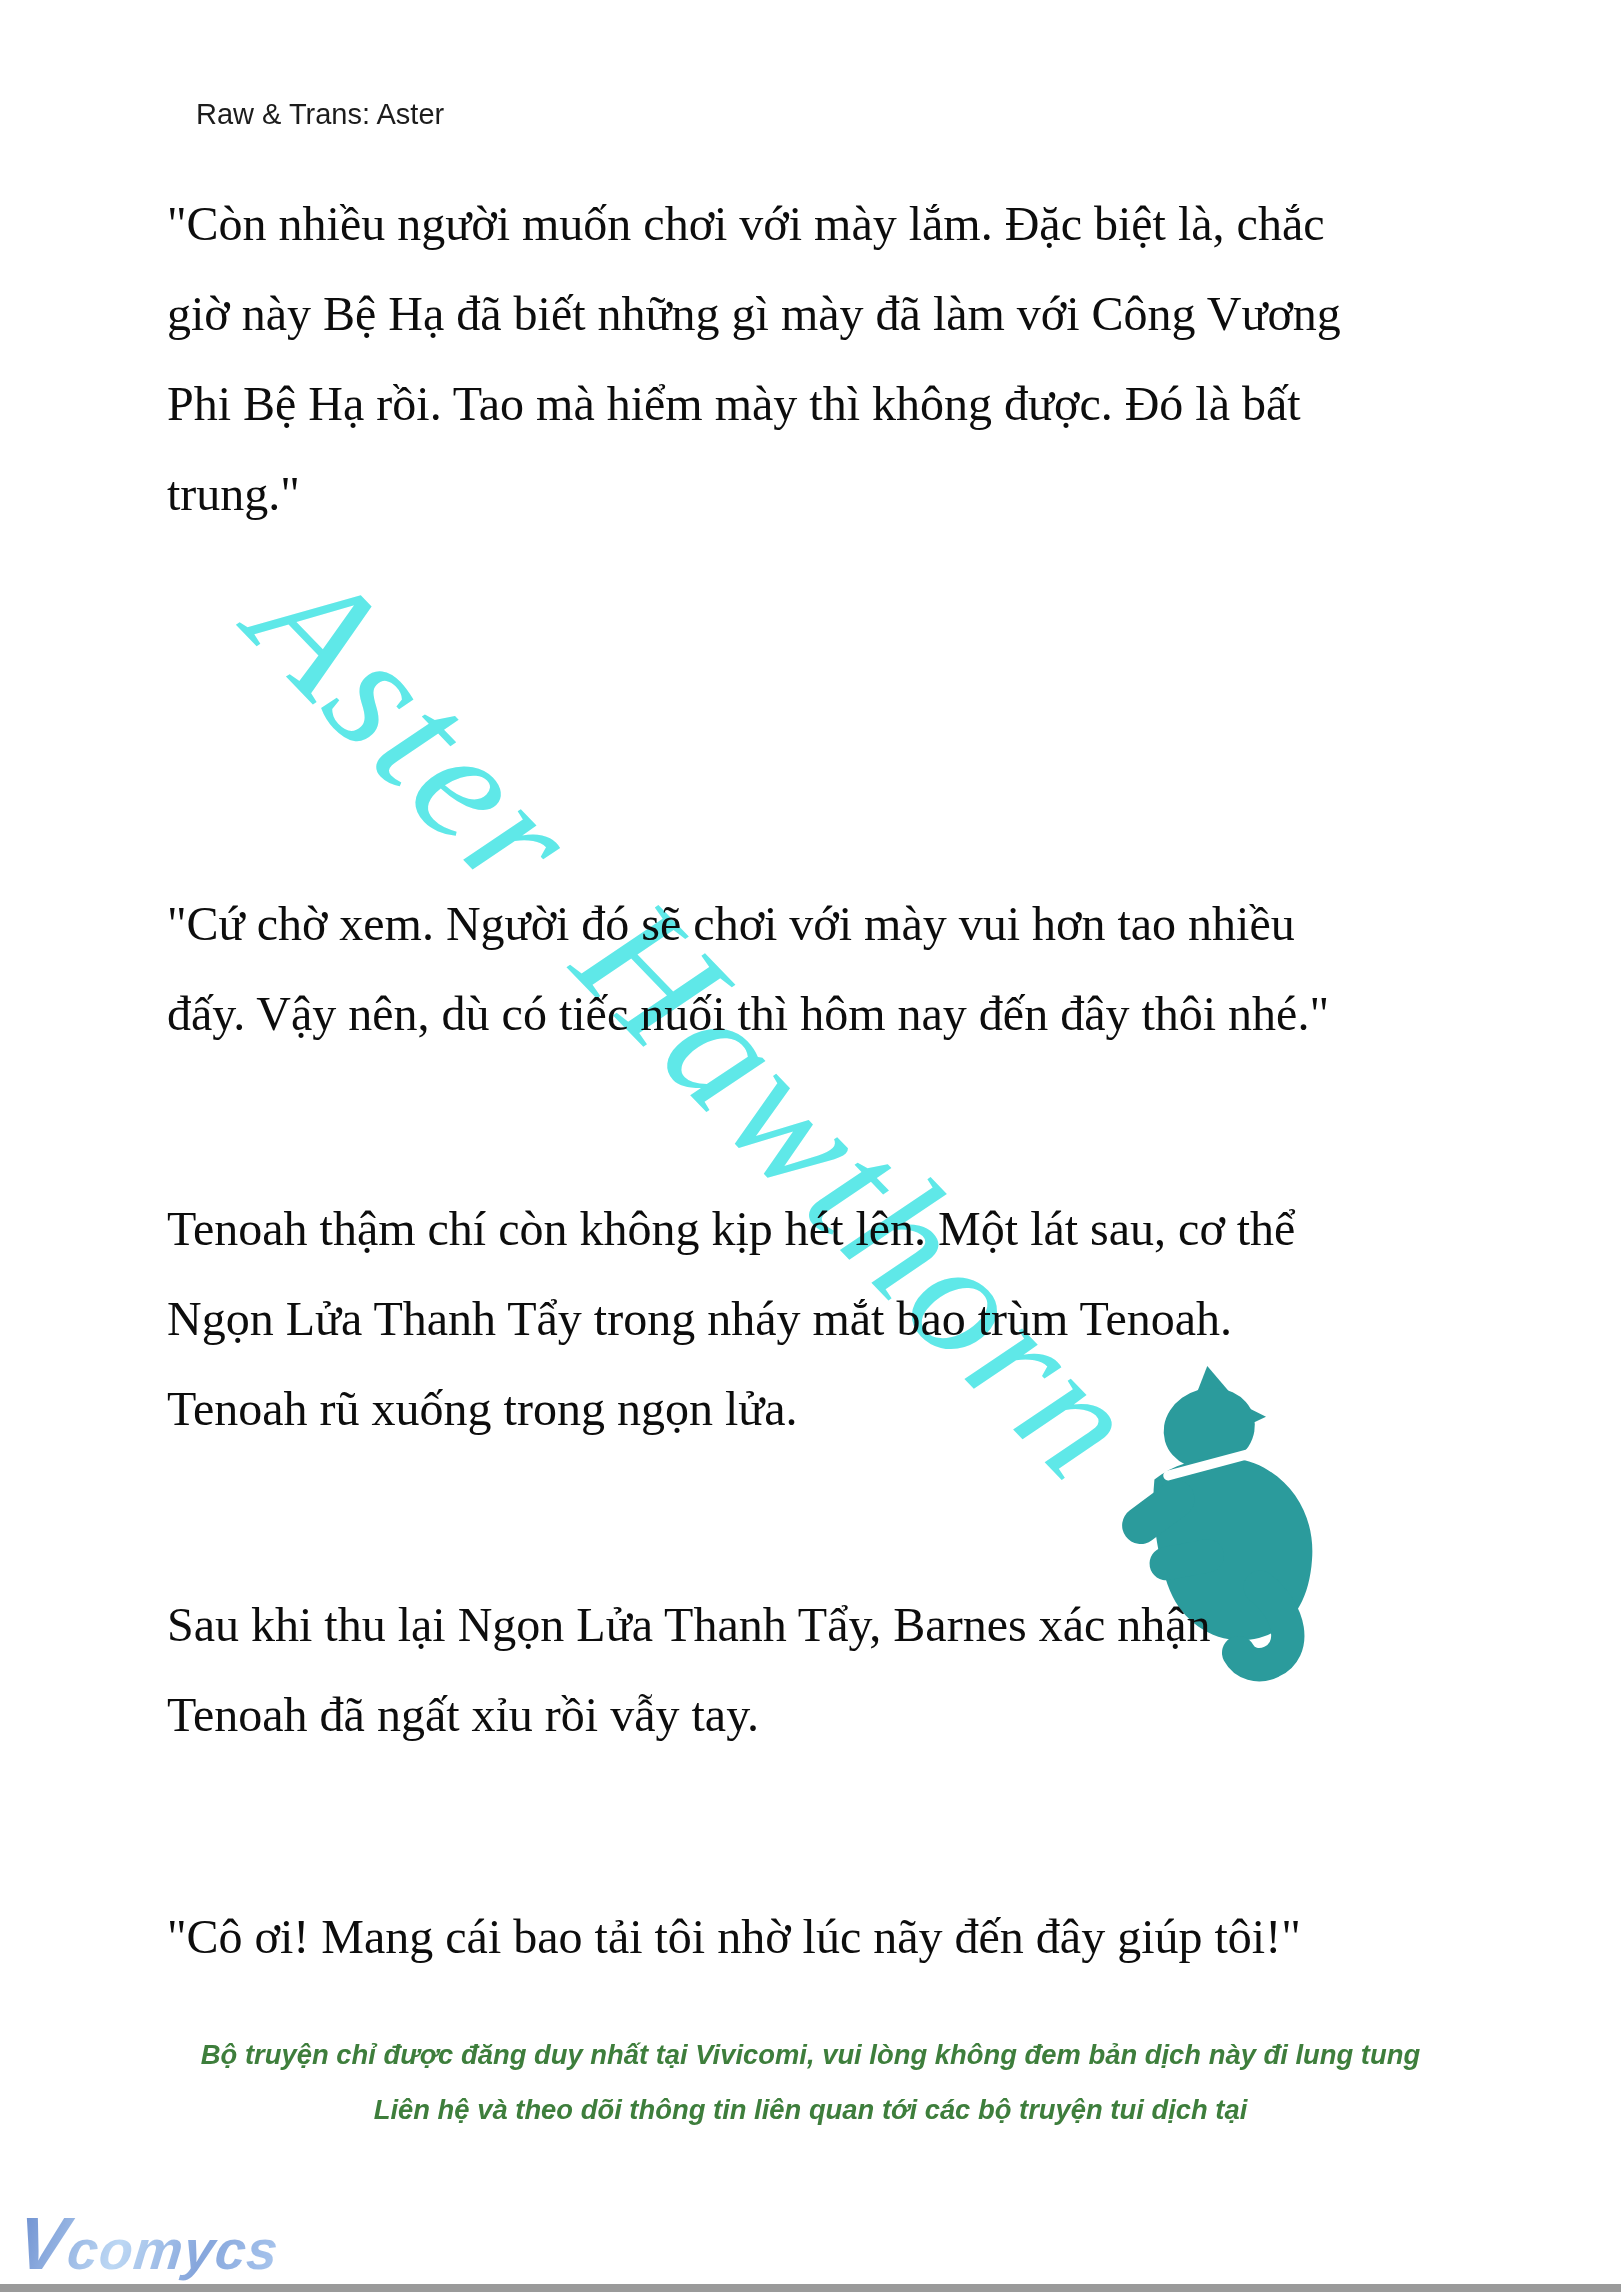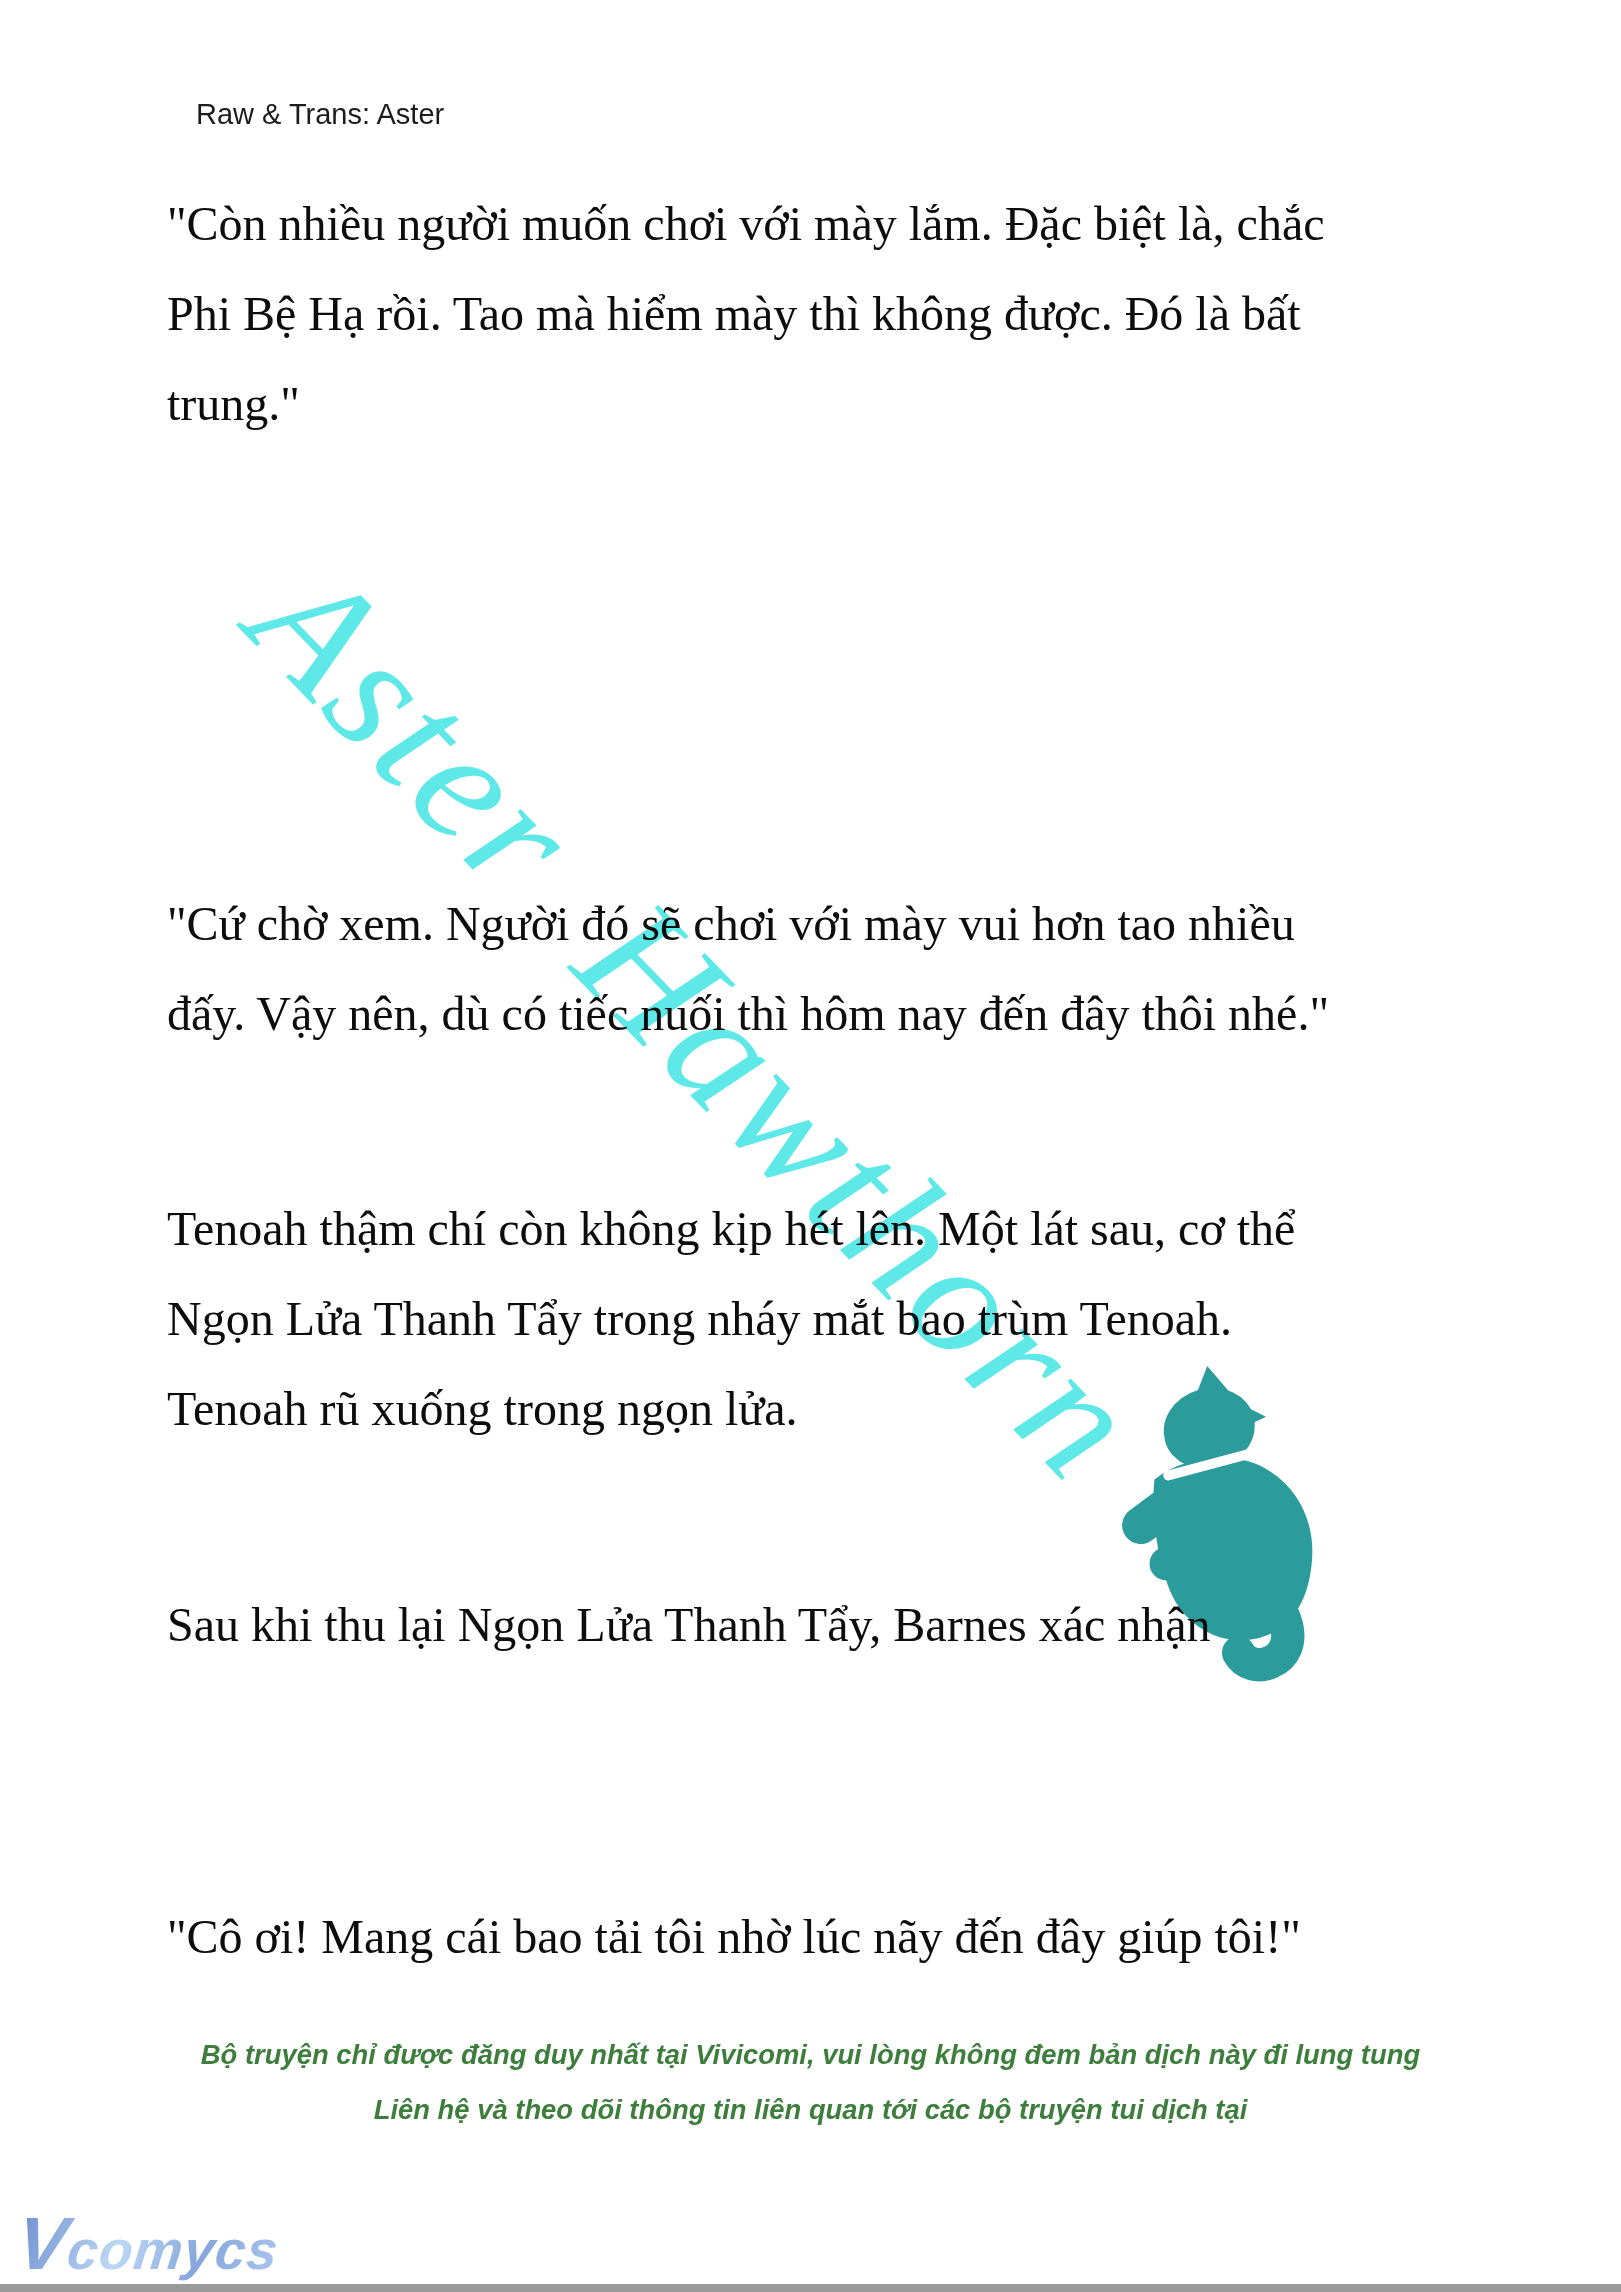--- a/index.html
+++ b/index.html
@@ -67,38 +67,40 @@
 <body>
 
 <div class="page">
 
   <div class="header">Raw &amp; Trans: Aster</div>
 
   <div class="watermark">Aster Hawthorn</div>
 
   <div class="para" style="top:179px">
     <div class="body-line">"Còn nhiều người muốn chơi với mày lắm. Đặc biệt là, chắc</div>
+    <div class="body-line">giờ này Bệ Hạ đã biết những gì mày đã làm với Công Vương</div>
     <div class="body-line">Phi Bệ Hạ rồi. Tao mà hiểm mày thì không được. Đó là bất</div>
     <div class="body-line">trung."</div>
   </div>
 
 
   <div class="para" style="top:879px">
     <div class="body-line">"Cứ chờ xem. Người đó sẽ chơi với mày vui hơn tao nhiều</div>
     <div class="body-line">đấy. Vậy nên, dù có tiếc nuối thì hôm nay đến đây thôi nhé."</div>
   </div>
 
   <div class="para" style="top:1184px">
     <div class="body-line">Tenoah thậm chí còn không kịp hét lên. Một lát sau, cơ thể</div>
     <div class="body-line">Ngọn Lửa Thanh Tẩy trong nháy mắt bao trùm Tenoah.</div>
     <div class="body-line">Tenoah rũ xuống trong ngọn lửa.</div>
   </div>
 
   <div class="para" style="top:1580px">
     <div class="body-line">Sau khi thu lại Ngọn Lửa Thanh Tẩy, Barnes xác nhận</div>
+    <div class="body-line">Tenoah đã ngất xỉu rồi vẫy tay.</div>
   </div>
 
   <div class="para" style="top:1892px">
     <div class="body-line">"Cô ơi! Mang cái bao tải tôi nhờ lúc nãy đến đây giúp tôi!"</div>
   </div>
 
   <svg class="cat" viewBox="0 0 210 330" aria-hidden="true">
     <g fill="#2b9b9c">
       <polygon points="78,40 92,4 114,30"></polygon>
       <polygon points="108,34 152,56 118,72"></polygon>

